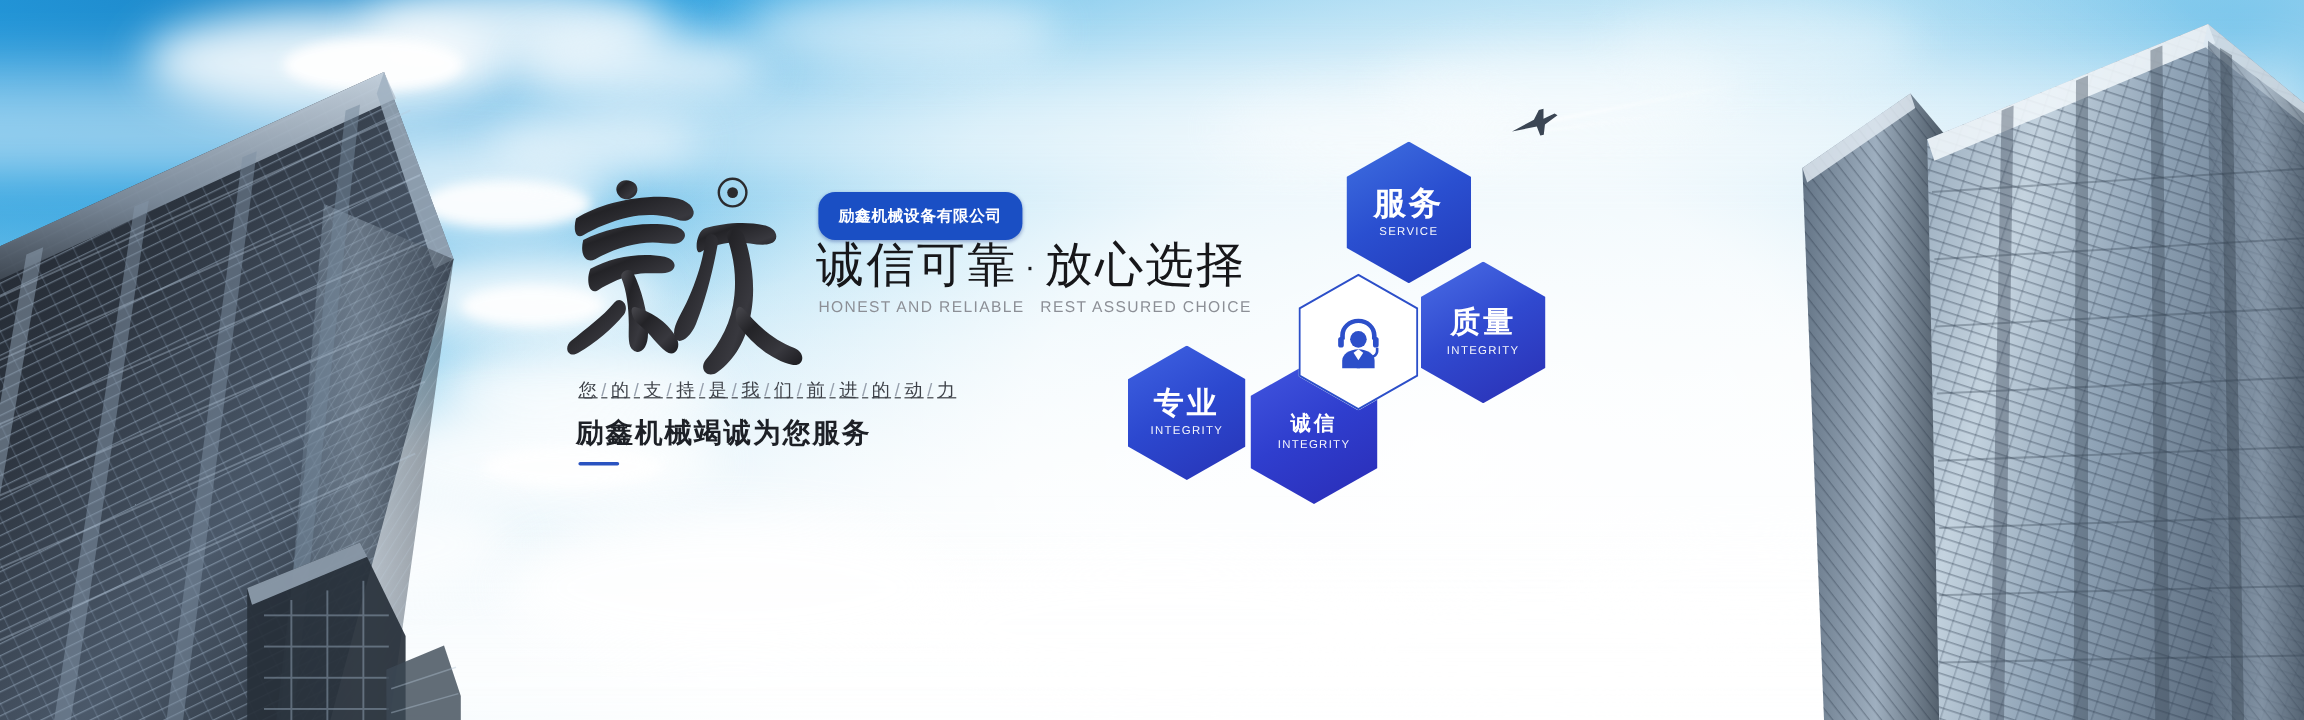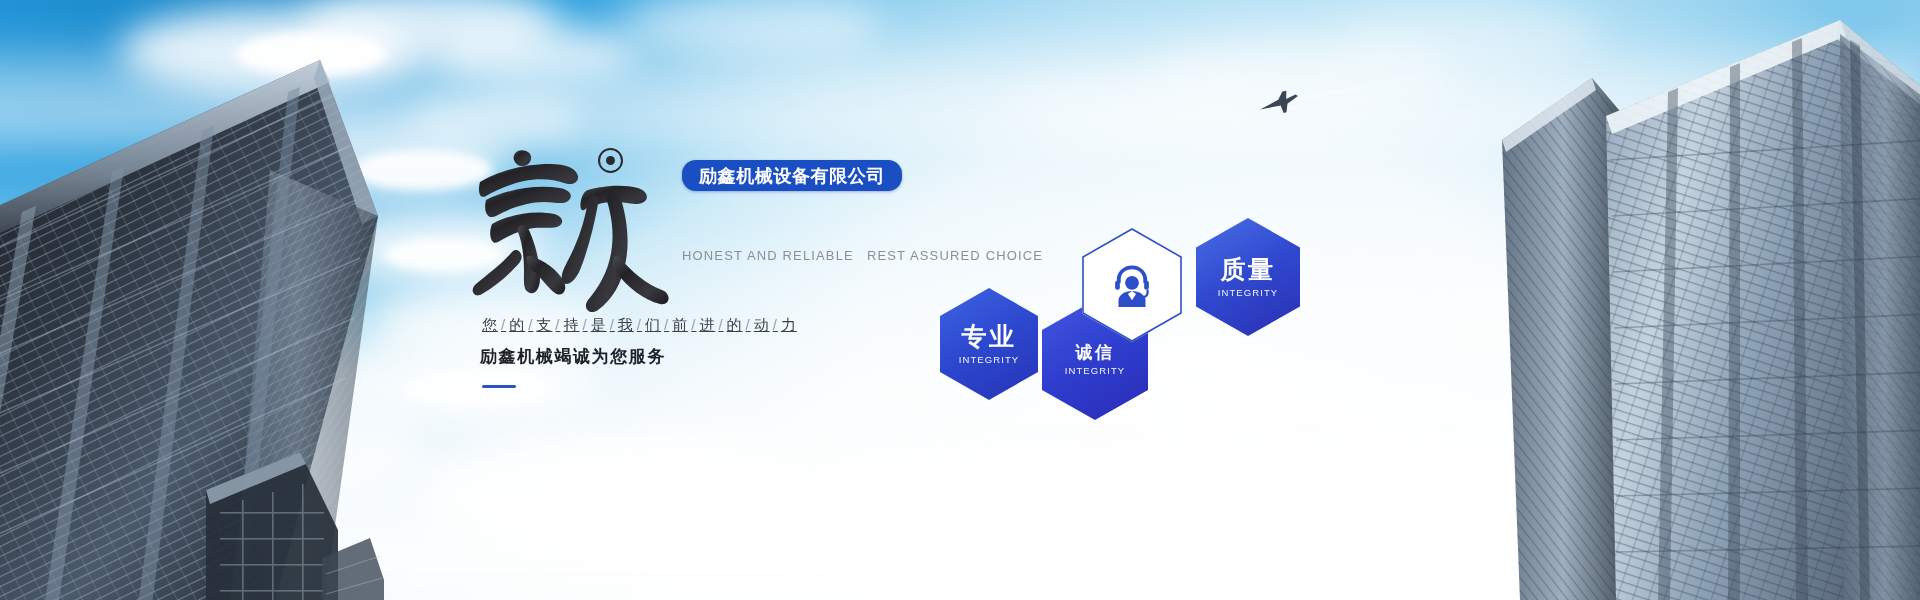--- a/index.html
+++ b/index.html
@@ -67,25 +67,25 @@
   #dot-mark{
     position:absolute;left:128px;top:28px;
     width:21px;height:21px;border-radius:50%;
     border:2px solid #2b2b2e;
     display:flex;align-items:center;justify-content:center;
   }
   #dot-mark::after{content:"";width:9px;height:9px;border-radius:50%;background:#2b2b2e;}
 
   #company-badge{
     position:absolute;left:212px;top:40px;
-    height:31px;padding:0 17px;
+    height:16px;padding:12px 17px;
     border-radius:14px;
     background:#1a4fc4;
     display:flex;align-items:center;
-    color:#fff;font-size:18px;font-weight:bold;letter-spacing:.6px;
+    color:#fff;font-size:13px;font-weight:bold;letter-spacing:.6px;
     white-space:nowrap;
     box-shadow:0 1px 3px rgba(20,50,140,.35);
   }
 
   #slogan-cn{
     position:absolute;left:210px;top:78px;
     font-size:40px;line-height:46px;
     color:#17171a;letter-spacing:2px;white-space:nowrap;
     font-weight:400;
   }
@@ -99,21 +99,21 @@
   #slogan-en .gap{display:inline-block;width:13px;}
 
   #tag-slash{
     position:absolute;left:12px;top:196px;
     font-size:15px;letter-spacing:1px;color:#3d4148;white-space:nowrap;text-decoration:underline;
   }
   #tag-slash .sl{color:#97a0ad;padding:0 3px;}
 
   #tag-main{
     position:absolute;left:10px;top:225px;
-    font-size:17px;letter-spacing:1.6px;color:#1d2026;white-space:nowrap;
+    font-size:23px;letter-spacing:1.6px;color:#1d2026;white-space:nowrap;
     font-weight:bold;
   }
 
   #rule{
     position:absolute;left:12px;top:265px;
     width:34px;height:3px;background:#2a53c0;border-radius:2px;
   }
 
   
   #hexzone{position:absolute;left:920px;top:110px;width:390px;height:300px;}
@@ -122,21 +122,21 @@
     position:absolute;
     clip-path:polygon(50% 0%,100% 25%,100% 75%,50% 100%,0% 75%,0% 25%);
     display:flex;flex-direction:column;align-items:center;justify-content:center;
     color:#fff;text-align:center;
   }
   .hex .h-cn{font-size:25px;font-weight:bold;letter-spacing:2.5px;line-height:1.05;}
   .hex .h-en{font-size:9.5px;letter-spacing:1.1px;margin-top:4px;opacity:.95;}
 
   #hex-service{left:202px;top:8px;width:104px;height:118px;
     background:linear-gradient(150deg,#3f6fe0 0%,#2a4fd0 48%,#2238b8 100%);}
-  #hex-quality{left:276px;top:108px;width:104px;height:118px;
+  #hex-quality{left:264px;top:108px;width:104px;height:118px;
     background:linear-gradient(150deg,#4a6ee6 0%,#3049cf 48%,#2a2fb4 100%);}
   #hex-trust{left:122px;top:190px;width:106px;height:120px;
     background:linear-gradient(150deg,#4257e0 0%,#2f3ece 48%,#2a2cb6 100%);}
   #hex-pro{left:20px;top:178px;width:98px;height:112px;
     background:linear-gradient(150deg,#3f63e2 0%,#2c48cf 48%,#2733b6 100%);}
 
   #hex-avatar{
     left:162px;top:118px;width:100px;height:114px;
     background:#ffffff;
     clip-path:polygon(50% 0%,100% 25%,100% 75%,50% 100%,0% 75%,0% 25%);
@@ -389,34 +389,41 @@
         </g>
       </svg>
     </div>
 
     <div id="dot-mark"></div>
 
     <div id="company-badge">
       <span>励鑫机械设备有限公司</span>
     </div>
 
+    <div id="slogan-cn">
+      <span>诚信可靠</span><span class="mid">·</span><span>放心选择</span>
+    </div>
 
     <div id="slogan-en">
       <span>HONEST AND RELIABLE</span><span class="gap"></span><span>REST ASSURED CHOICE</span>
     </div>
 
     <div id="tag-slash"><span>您</span><span class="sl">/</span><span>的</span><span class="sl">/</span><span>支</span><span class="sl">/</span><span>持</span><span class="sl">/</span><span>是</span><span class="sl">/</span><span>我</span><span class="sl">/</span><span>们</span><span class="sl">/</span><span>前</span><span class="sl">/</span><span>进</span><span class="sl">/</span><span>的</span><span class="sl">/</span><span>动</span><span class="sl">/</span><span>力</span></div>
 
     <div id="tag-main">励鑫机械竭诚为您服务</div>
 
     <div id="rule"></div>
   </div>
 
   <div id="hexzone">
 
+    <div class="hex" id="hex-service">
+      <div class="h-cn">服务</div>
+      <div class="h-en">SERVICE</div>
+    </div>
 
     <div class="hex" id="hex-quality">
       <div class="h-cn">质量</div>
       <div class="h-en">INTEGRITY</div>
     </div>
 
     <div class="hex" id="hex-trust">
       <div class="h-cn">诚信</div>
       <div class="h-en">INTEGRITY</div>
     </div>

